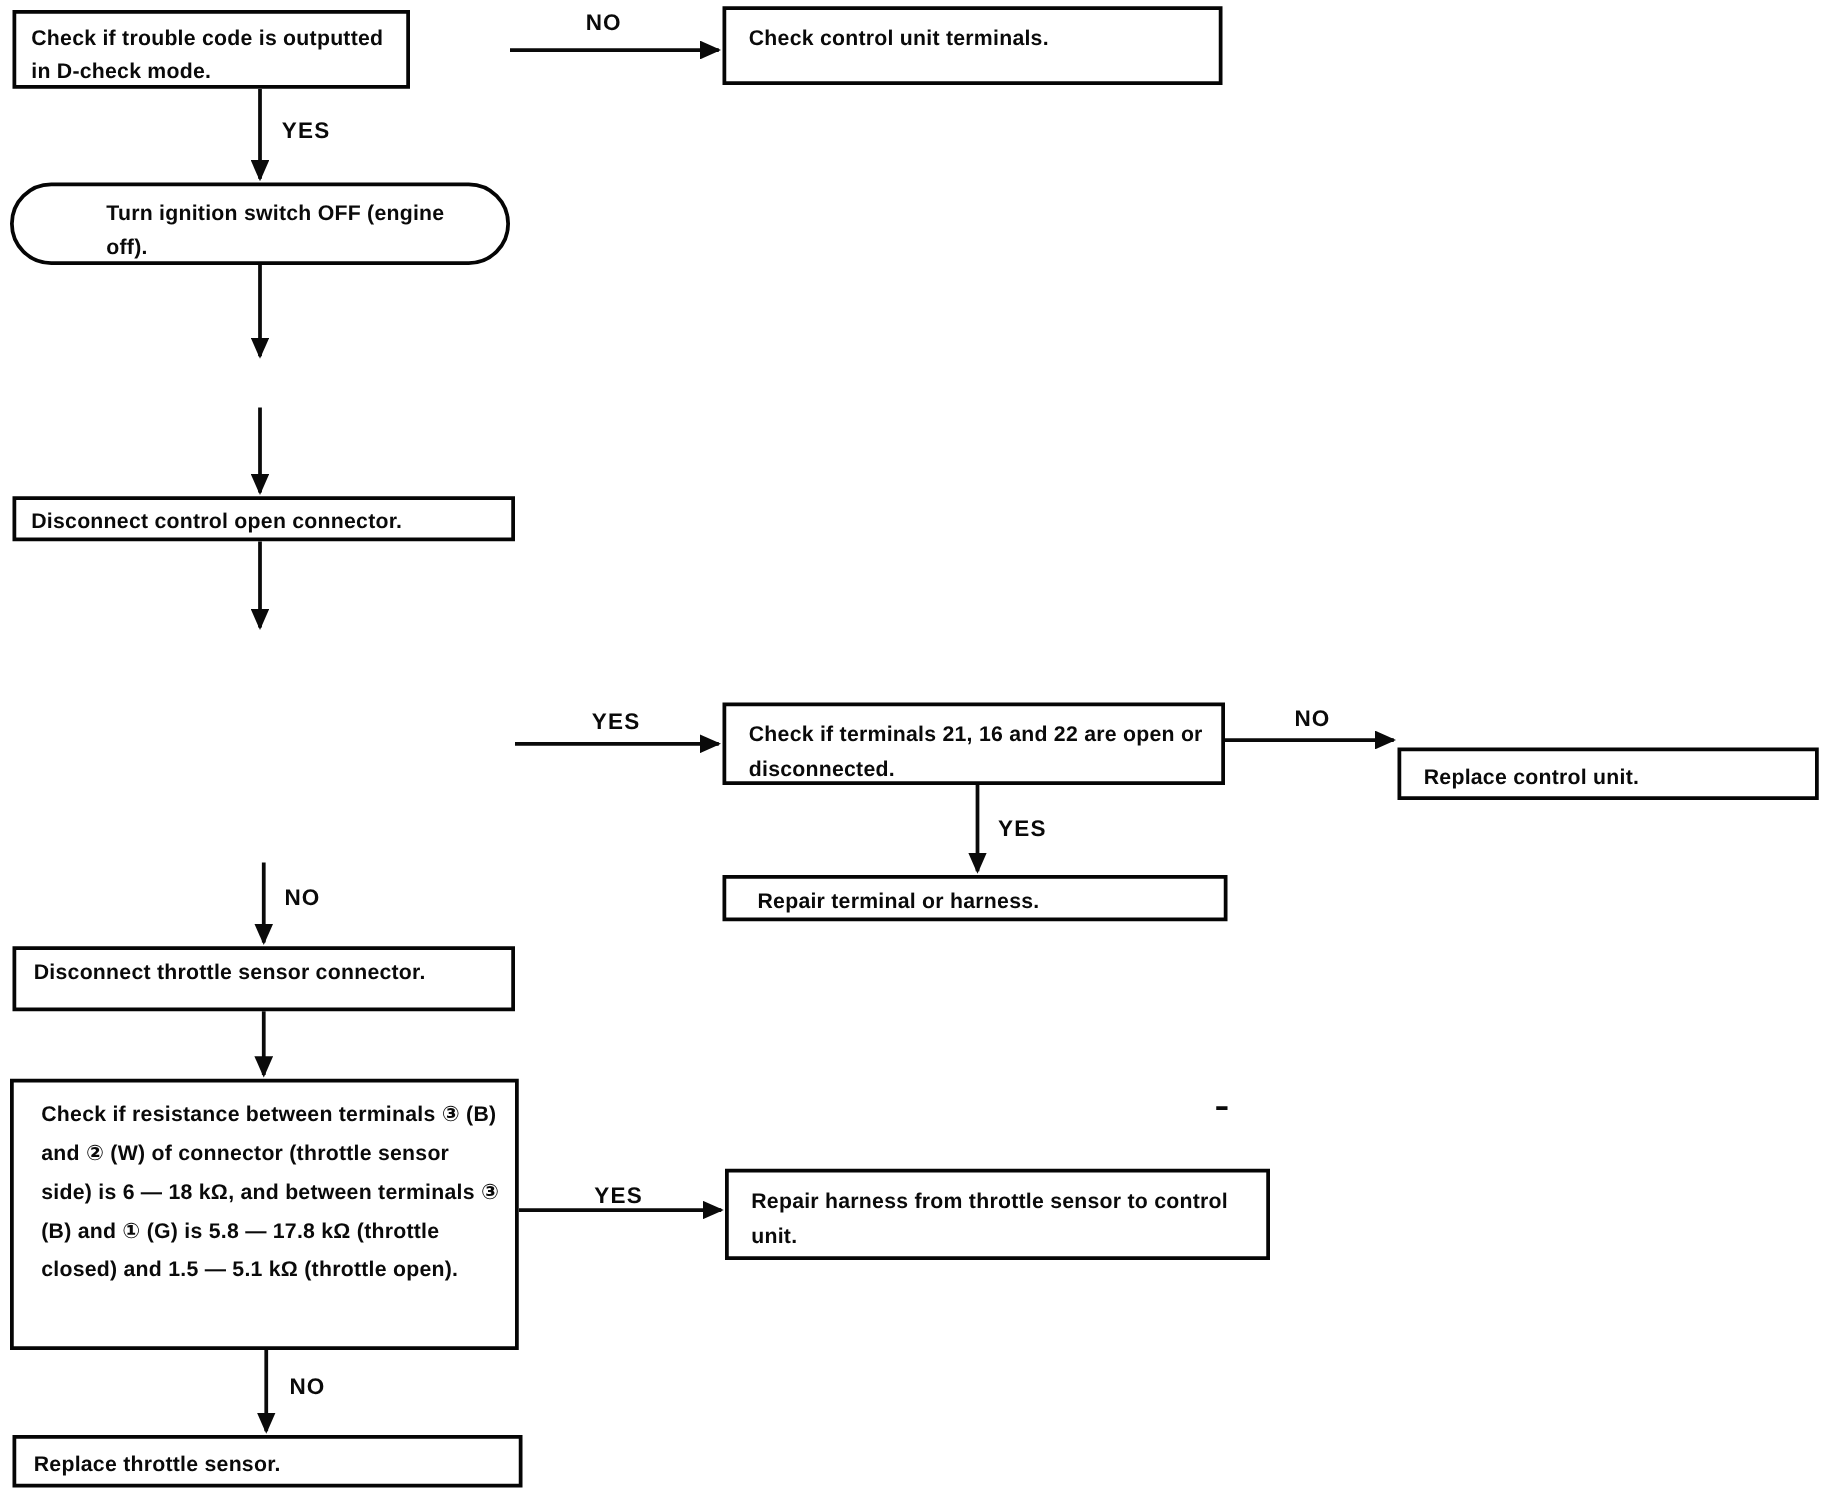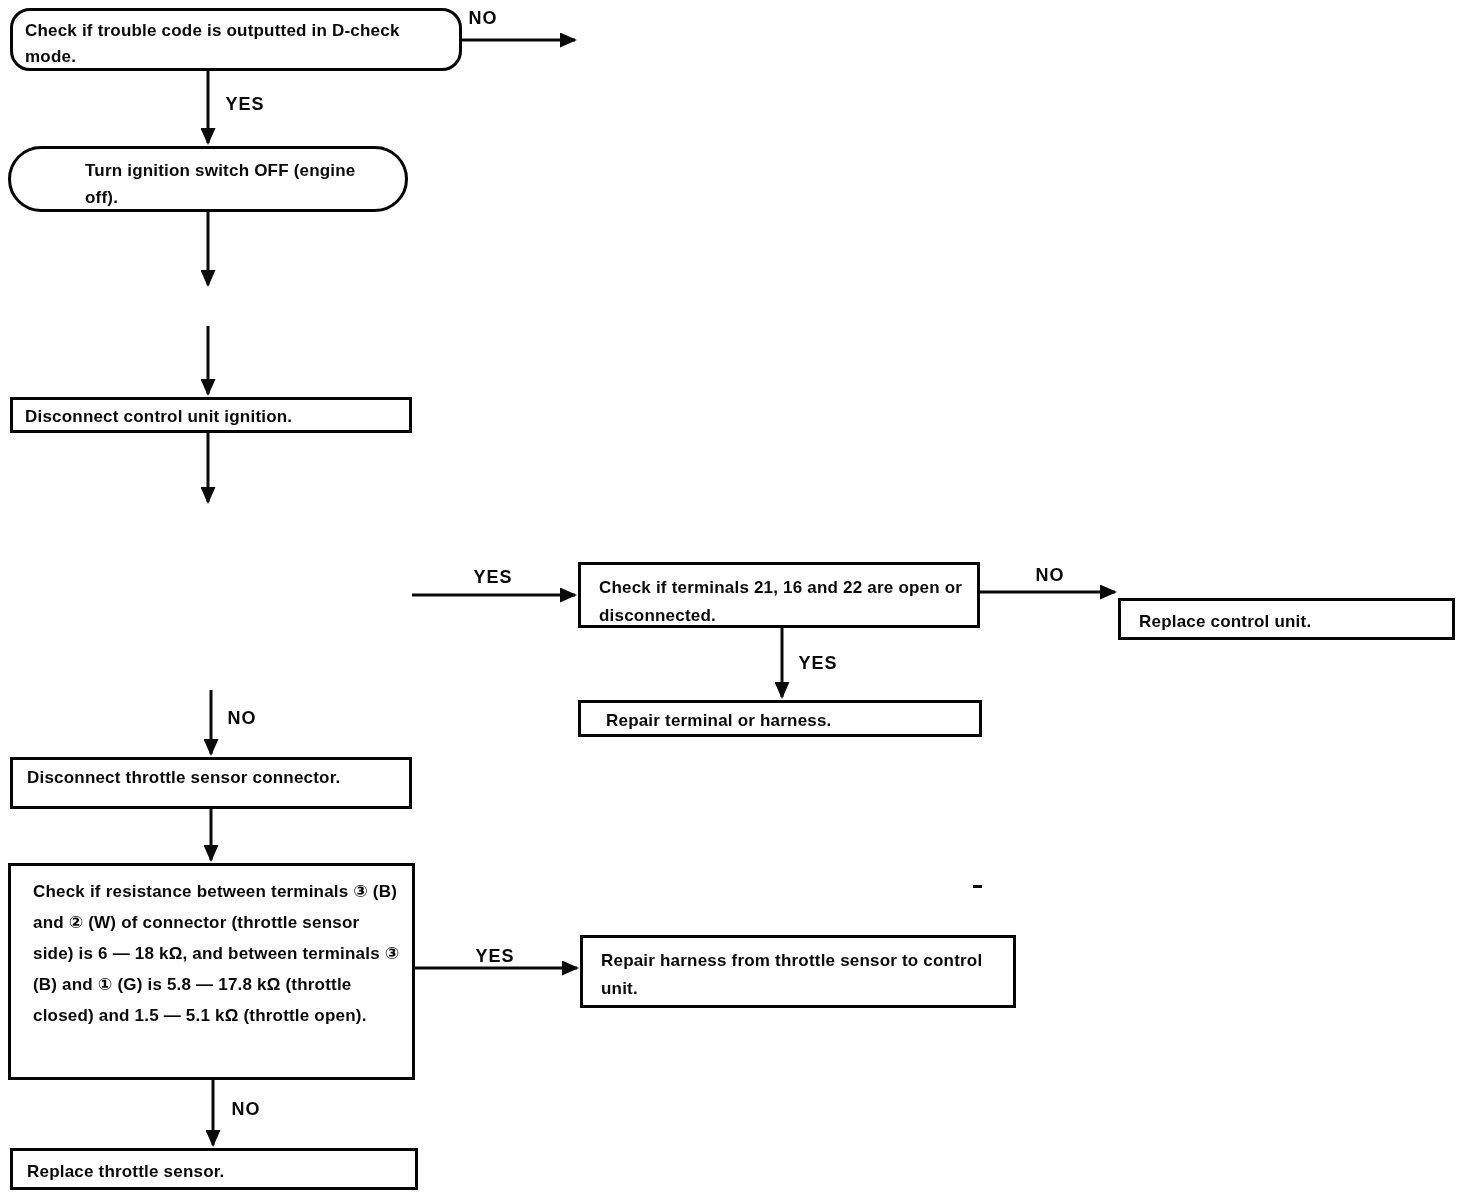--- a/index.html
+++ b/index.html
@@ -82,27 +82,28 @@
       <line x1="412" y1="595" x2="575" y2="595" marker-end="url(#arrow)"></line>
       <line x1="980" y1="592" x2="1115" y2="592" marker-end="url(#arrow)"></line>
       <line x1="782" y1="628" x2="782" y2="697" marker-end="url(#arrow)"></line>
       <line x1="211" y1="690" x2="211" y2="754" marker-end="url(#arrow)"></line>
       <line x1="211" y1="795" x2="211" y2="860" marker-end="url(#arrow)"></line>
       <line x1="415" y1="968" x2="577" y2="968" marker-end="url(#arrow)"></line>
       <line x1="213" y1="1080" x2="213" y2="1145" marker-end="url(#arrow)"></line>
     </g>
   </svg>
 
-  <div class="node" style="left:10px; top:8px; width:452px; height:63px; padding:7px 10px 0 12px; line-height:26px;border-radius:20px;">Check if trouble code is outputted in D-check mode.</div>
+  <div class="node" style="left:10px; top:8px; width:318px; height:63px; padding:7px 10px 0 12px; line-height:26px;">Check if trouble code is outputted in D-check mode.</div>
 
+  <div class="node" style="left:578px; top:5px; width:400px; height:63px; padding:9px 10px 0 18px;">Check control unit terminals.</div>
 
   <div class="node rounded-lg" style="left:8px; top:146px; width:400px; height:66px; padding:8px 44px 0 74px; line-height:27px;">Turn ignition switch OFF (engine off).</div>
 
 
-  <div class="node" style="left:10px; top:397px; width:402px; height:36px; padding:3px 10px 0 12px;">Disconnect control unit ignition.</div>
+  <div class="node" style="left:10px; top:397px; width:402px; height:36px; padding:3px 10px 0 12px;">Disconnect control open connector.</div>
 
 
   <div class="node" style="left:578px; top:562px; width:402px; height:66px; padding:9px 10px 0 18px;">Check if terminals 21, 16 and 22 are open or disconnected.</div>
 
   <div class="node" style="left:1118px; top:598px; width:337px; height:42px; padding:7px 10px 0 18px;">Replace control unit.</div>
 
   <div class="node" style="left:578px; top:700px; width:404px; height:37px; padding:4px 10px 0 25px;">Repair terminal or harness.</div>
 
   <div class="node" style="left:10px; top:757px; width:402px; height:52px; padding:4px 10px 0 14px;">Disconnect throttle sensor connector.</div>
 

